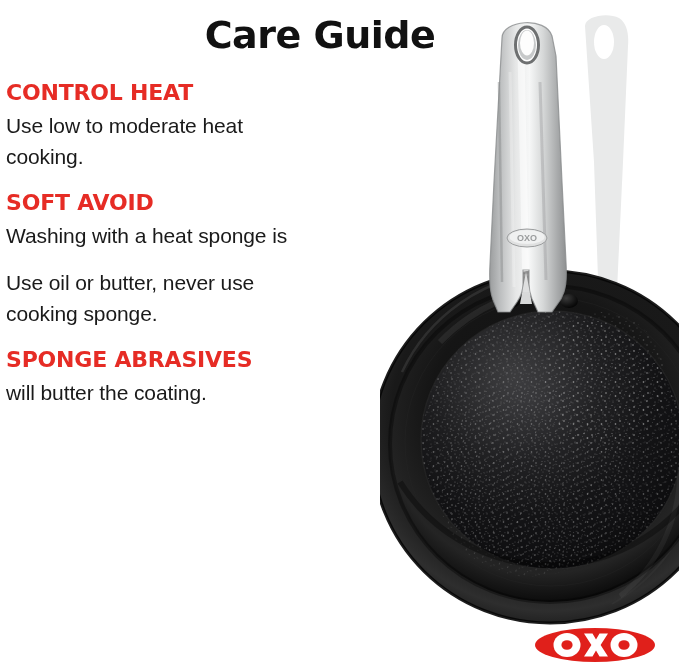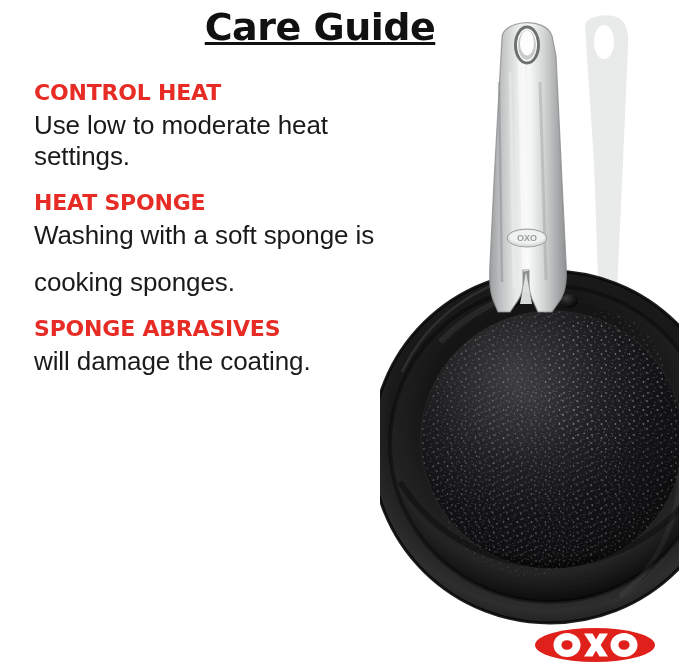--- a/index.html
+++ b/index.html
@@ -19,58 +19,56 @@
     width: 679px;
     height: 668px;
     background: #ffffff;
     overflow: hidden;
   }
 
   
   #page-title {
     position: absolute;
     left: 0;
-    top: 4px;
+    top: 12px;
     width: 640px;
     text-align: center;
     font-family: "DejaVu Sans", sans-serif;
     font-weight: bold;
     font-size: 38px;
     letter-spacing: -0.5px;
     color: #111111;
     line-height: 46px;
     white-space: nowrap;
-    text-decoration: underline;
   }
 
   
   #care-sections {
     position: absolute;
     left: 6px;
     top: 78px;
     width: 400px;
   }
   .care-section {
     margin-bottom: 16px;
-    margin-left: 28px;
   }
   .care-heading {
     font-family: "DejaVu Sans", sans-serif;
     font-weight: bold;
     font-size: 22px;
     letter-spacing: -0.2px;
     color: #E62C25;
     line-height: 30px;
     margin: 0 0 2px 0;
     white-space: nowrap;
   }
   .care-body {
     font-family: "Liberation Sans", sans-serif;
     font-weight: 400;
-    font-size: 26px;
+    font-size: 21px;
     color: #1a1a1a;
     line-height: 31px;
     margin: 0;
     letter-spacing: -0.1px;
   }
   .care-body .line { display: block; }
 
   
   #product-photo {
     position: absolute;
@@ -98,41 +96,42 @@
 <div id="page">
 
   <div id="page-title">Care Guide</div>
 
   <div id="care-sections">
 
     <div class="care-section">
       <div class="care-heading">CONTROL HEAT</div>
       <div class="care-body">
         <span class="line">Use low to moderate heat</span>
-        <span class="line">settings.</span>
+        <span class="line">cooking.</span>
       </div>
     </div>
 
     <div class="care-section">
-      <div class="care-heading">HEAT SPONGE</div>
+      <div class="care-heading">SOFT AVOID</div>
       <div class="care-body">
-        <span class="line">Washing with a soft sponge is</span>
+        <span class="line">Washing with a heat sponge is</span>
       </div>
     </div>
 
     <div class="care-section">
       <div class="care-body">
-        <span class="line">cooking sponges.</span>
+        <span class="line">Use oil or butter, never use</span>
+        <span class="line">cooking sponge.</span>
       </div>
     </div>
 
     <div class="care-section">
       <div class="care-heading">SPONGE ABRASIVES</div>
       <div class="care-body">
-        <span class="line">will damage the coating.</span>
+        <span class="line">will butter the coating.</span>
       </div>
     </div>
 
   </div>
 
   <div id="product-photo">
     <svg width="299" height="668" viewBox="0 0 299 668" xmlns="http://www.w3.org/2000/svg">
       <defs>
 
         <linearGradient id="steelGrad" x1="0" y1="0" x2="1" y2="0">

